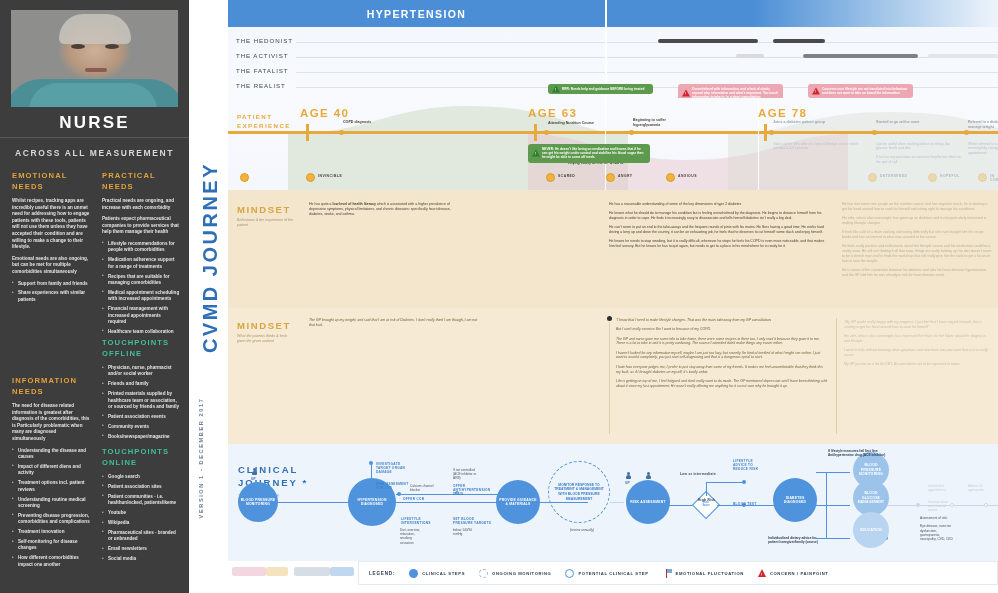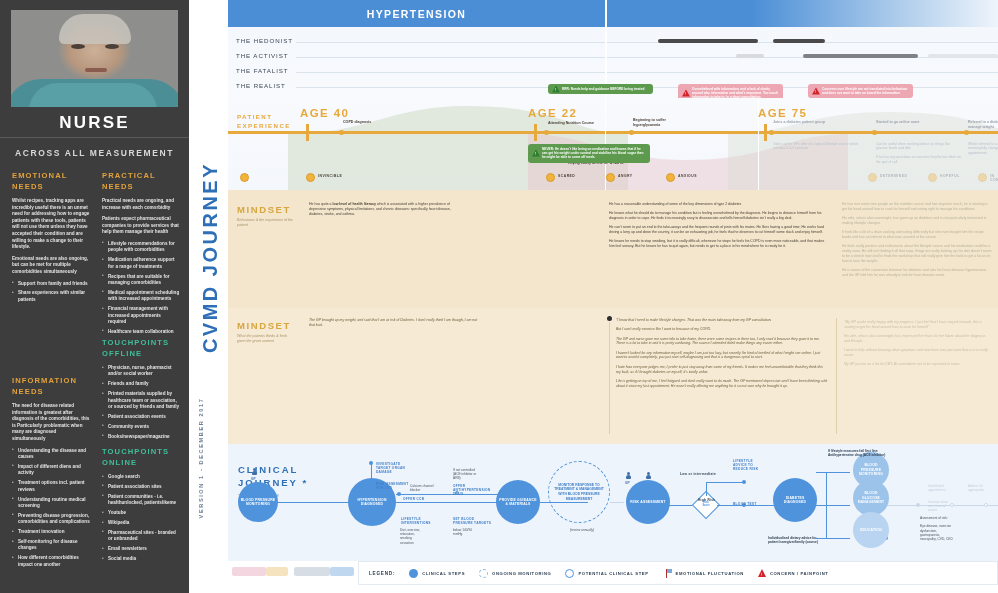--- a/index.html
+++ b/index.html
@@ -338,23 +338,23 @@
         <path d="M300,36 C360,36 380,62 460,62 C540,62 560,36 620,36 L620,92 L300,92 Z" fill="#e9c4cc" opacity="0.45"></path>
         <path d="M500,36 C560,36 580,14 660,14 C740,14 760,30 770,30 L770,92 L500,92 Z" fill="#d6ddd0" opacity="0.40"></path>
       </svg>
       <div id="tl-plabel">PATIENT<br>EXPERIENCE</div>
       <div id="tl-axis"></div>
       <div class="tl-vline" style="left:377px;"></div>
       <div class="tl-vline" style="left:530px;"></div>
       <div id="tl-ages">
           <div class="tl-age" style="left:72px">AGE 40</div>
      <div class="tl-tick" style="left:78px"></div>
-          <div class="tl-age" style="left:300px">AGE 22</div>
+          <div class="tl-age" style="left:300px">AGE 63</div>
      <div class="tl-tick" style="left:306px"></div>
-          <div class="tl-age" style="left:530px">AGE 75</div>
+          <div class="tl-age" style="left:530px">AGE 78</div>
      <div class="tl-tick" style="left:536px"></div>
         </div>
       <div id="tl-events">
           <div class="tl-ev " style="left:115px; top:22px; width:90px;">COPD diagnosis</div>
      <div class="tl-dot" style="left:111px; top:32px;"></div>
           <div class="tl-ev " style="left:320px; top:23px; width:90px;">Attending Nutrition Course</div>
      <div class="tl-dot" style="left:316px; top:32px;"></div>
           <div class="tl-ev " style="left:405px; top:20px; width:90px;">Beginning to suffer<br>hyperglycaemia</div>
      <div class="tl-dot" style="left:401px; top:32px;"></div>
           <div class="tl-ev faint" style="left:545px; top:22px; width:90px;">Joins a diabetes patient group</div>

